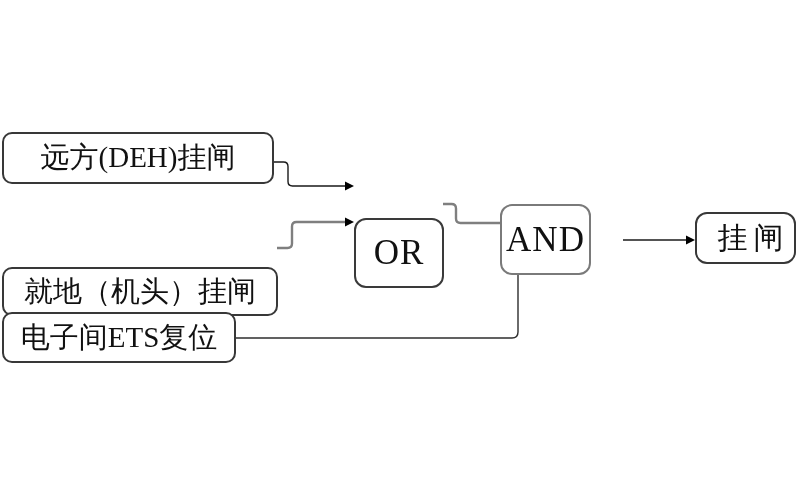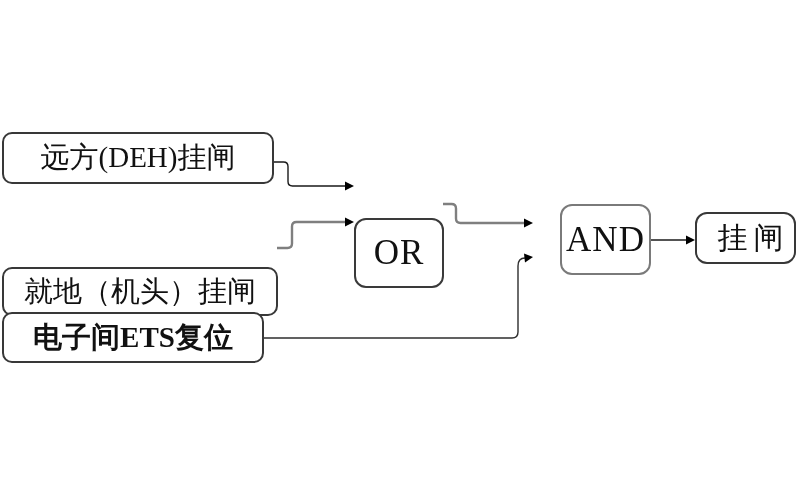--- a/index.html
+++ b/index.html
@@ -73,29 +73,29 @@
   </svg>
 
   <div class="node node-input" style="left:2px; top:132px; width:272px; height:52px;">
     <span>远方(DEH)挂闸</span>
   </div>
 
   <div class="node node-input" style="left:2px; top:223px; width:276px; height:49px;margin-top:44px;">
     <span>就地（机头）挂闸</span>
   </div>
 
-  <div class="node node-input" style="left:2px; top:312px; width:262px; height:51px;font-weight:bold;">
+  <div class="node node-input" style="left:2px; top:312px; width:234px; height:51px;">
     <span>电子间ETS复位</span>
   </div>
 
   <div class="node node-gate or" style="left:354px; top:170px; width:90px; height:70px;margin-top:48px;">
     <span>OR</span>
   </div>
 
-  <div class="node node-gate and" style="left:560px; top:204px; width:91px; height:71px;align-items:center;">
+  <div class="node node-gate and" style="left:500px; top:204px; width:91px; height:71px;align-items:center;">
     <span>AND</span>
   </div>
 
   <div class="node node-output" style="left:695px; top:212px; width:101px; height:52px;">
     <span>挂闸</span>
   </div>
 
 </div>
 
 </body></html>

